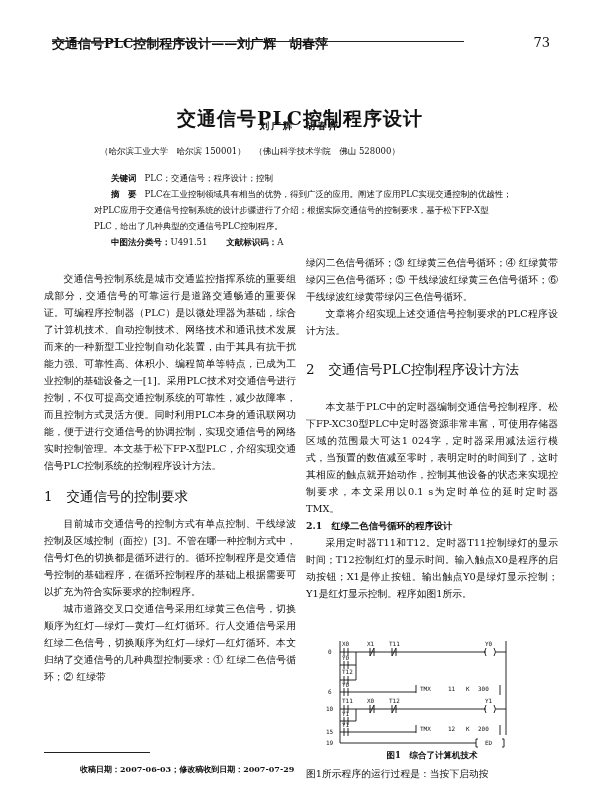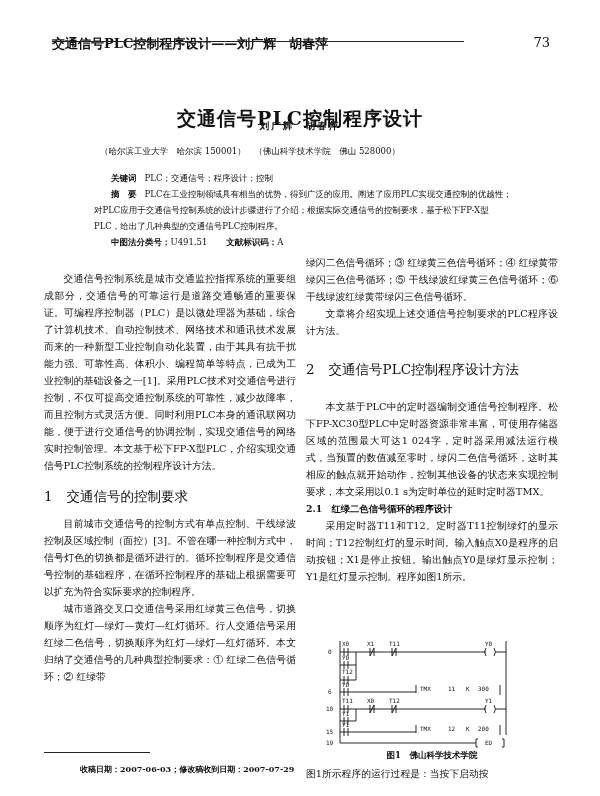--- a/index.html
+++ b/index.html
@@ -73,21 +73,21 @@
 
 <div class="abs foot-rule"></div>
 <div class="abs footnote">收稿日期：2007-06-03；修改稿收到日期：2007-07-29</div>
 
 <div class="abs col col-right">
   <p>绿闪二色信号循环；③ 红绿黄三色信号循环；④ 红绿黄带绿闪三色信号循环；⑤ 干线绿波红绿黄三色信号循环；⑥ 干线绿波红绿黄带绿闪三色信号循环。</p>
   <p class="indent">文章将介绍实现上述交通信号控制要求的PLC程序设计方法。</p>
   <h2 class="sec2">
     <span class="num">2</span><span>交通信号PLC控制程序设计方法</span>
   </h2>
-  <p class="indent">本文基于PLC中的定时器编制交通信号控制程序。松下FP-XC30型PLC中定时器资源非常丰富，可使用存储器区域的范围最大可达1 024字，定时器采用减法运行模式，当预置的数值减至零时，绿闪二色信号循环，这时其相应的触点就开始动作，控制其他设备的状态来实现控制要求，本文采用以0.1 s为定时单位的延时定时器TMX。</p>
+  <p class="indent">本文基于PLC中的定时器编制交通信号控制程序。松下FP-XC30型PLC中定时器资源非常丰富，可使用存储器区域的范围最大可达1 024字，定时器采用减法运行模式，当预置的数值减至零时，表明定时的时间到了，这时其相应的触点就开始动作，控制其他设备的状态来实现控制要求，本文采用以0.1 s为定时单位的延时定时器TMX。</p>
   <h3>2.1　红绿二色信号循环的程序设计</h3>
   <p class="indent">采用定时器T11和T12。定时器T11控制绿灯的显示时间；T12控制红灯的显示时间。输入触点X0是程序的启动按钮；X1是停止按钮。输出触点Y0是绿灯显示控制；Y1是红灯显示控制。程序如图1所示。</p>
 </div>
 
 <svg class="abs ladder" viewBox="0 0 190 114" width="190" height="114">
   <g stroke="#111" stroke-width="0.9" fill="none">
     <line x1="14" y1="6" x2="14" y2="108"></line>
     <line x1="180" y1="6" x2="180" y2="100"></line>
 
     <line x1="14" y1="17" x2="160" y2="17"></line>
@@ -169,14 +169,14 @@
 
     <text x="94" y="96">TMX</text>
     <text x="122" y="96">12</text>
     <text x="140" y="96">K</text>
     <text x="152" y="96">200</text>
 
     <text x="159" y="110">ED</text>
   </g>
 </svg>
 
-<div class="abs fig-cap">图1　佛山科学技术学院</div>
+<div class="abs fig-cap">图1　综合了计算机技术</div>
 <div class="abs after-fig">图1所示程序的运行过程是：当按下启动按</div>
 
 </body></html>

